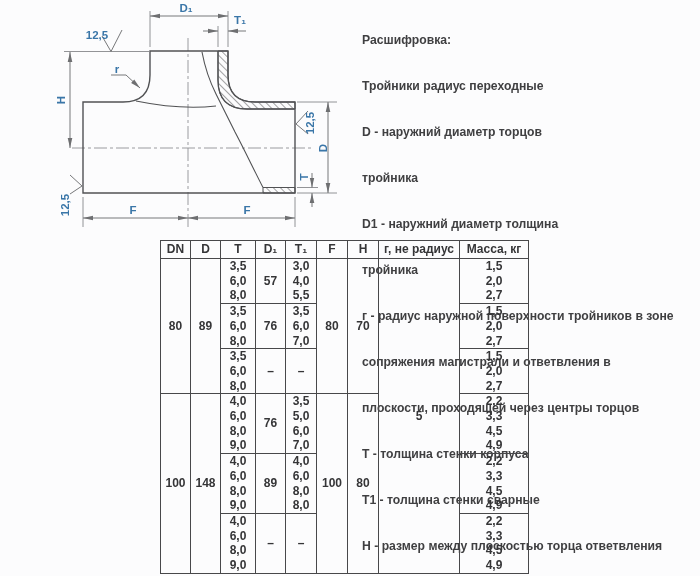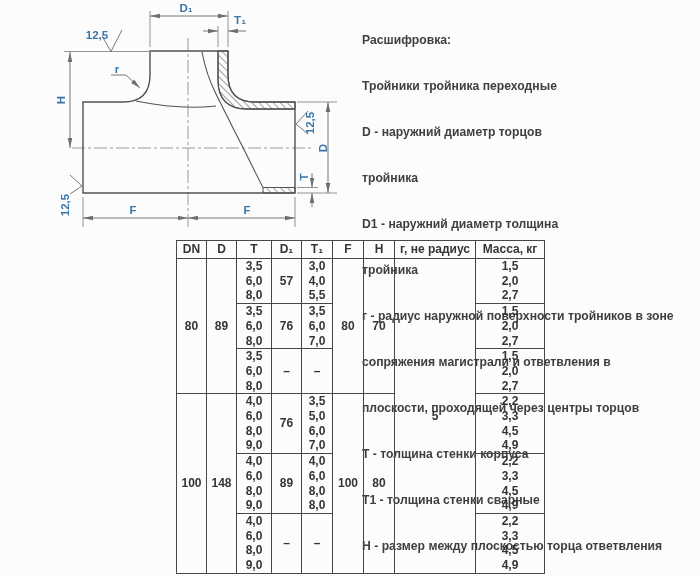--- a/index.html
+++ b/index.html
@@ -16,21 +16,21 @@
 
   
   .legend{
     position:absolute;left:362px;top:2px;width:336px;
     font-size:12.2px;font-weight:bold;color:#3f3f41;
     line-height:15.35px;white-space:pre;letter-spacing:0px;
   }
 
   
   table.dims{
-    position:absolute;left:176px;top:240px;
+    position:absolute;left:160px;top:240px;
     border-collapse:collapse;table-layout:fixed;
     font-size:12px;font-weight:bold;color:#353537;
   }
   table.dims th,table.dims td{
     border:1.2px solid #48484a;text-align:center;vertical-align:middle;
     padding:0;line-height:14.7px;
   }
   table.dims{border:1.6px solid #48484a;}
   table.dims thead tr{height:18px;}
   tr.r3{height:45px;}
@@ -111,21 +111,21 @@
       <text x="324" y="151" transform="rotate(-90 324,148)">D</text>
       <text x="305" y="180" transform="rotate(-90 305,177)">T</text>
       <text x="133" y="214">F</text>
       <text x="247" y="214">F</text>
       <text x="66" y="208" transform="rotate(-90 66,205)">12,5</text>
     </g>
   </svg>
 
   <div class="legend">
     <div>Расшифровка:</div>
-    <div>Тройники тройника переходные</div>
+    <div>Тройники радиус переходные</div>
     <div>D - наружний диаметр торцов</div>
     <div>тройника</div>
     <div>D1 - наружний диаметр толщина</div>
     <div>тройника</div>
     <div>г - радиус наружной поверхности тройников в зоне</div>
     <div>сопряжения магистрали и ответвления в</div>
     <div>плоскости, проходящей через центры торцов</div>
     <div>Т - толщина стенки корпуса</div>
     <div>Т1 - толщина стенки сварные</div>
     <div>Н - размер между плоскостью торца ответвления</div>

